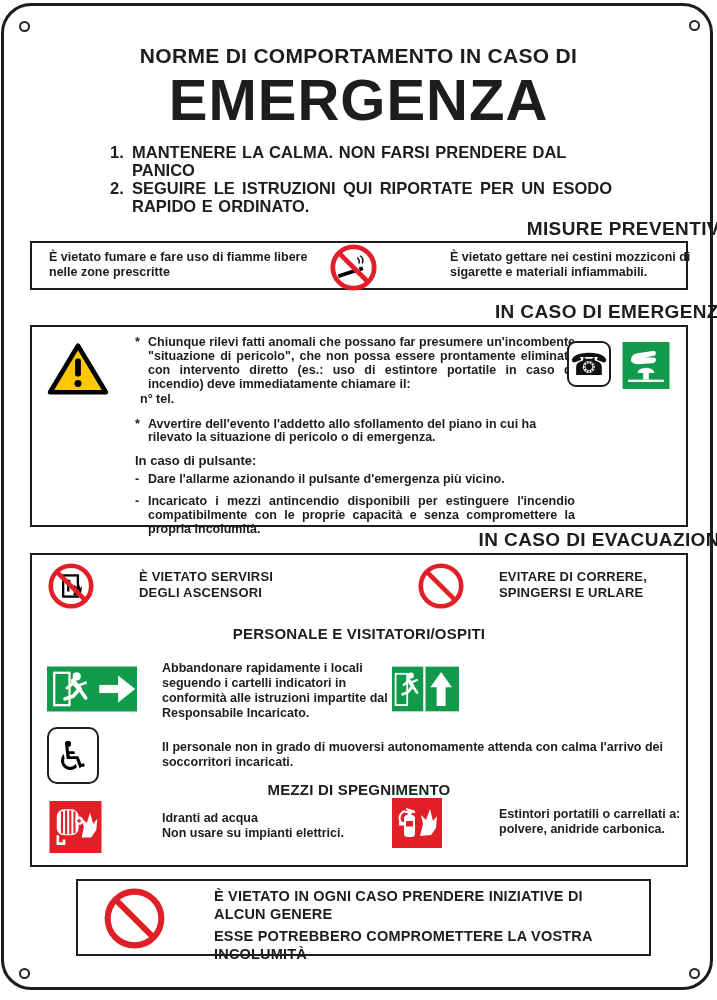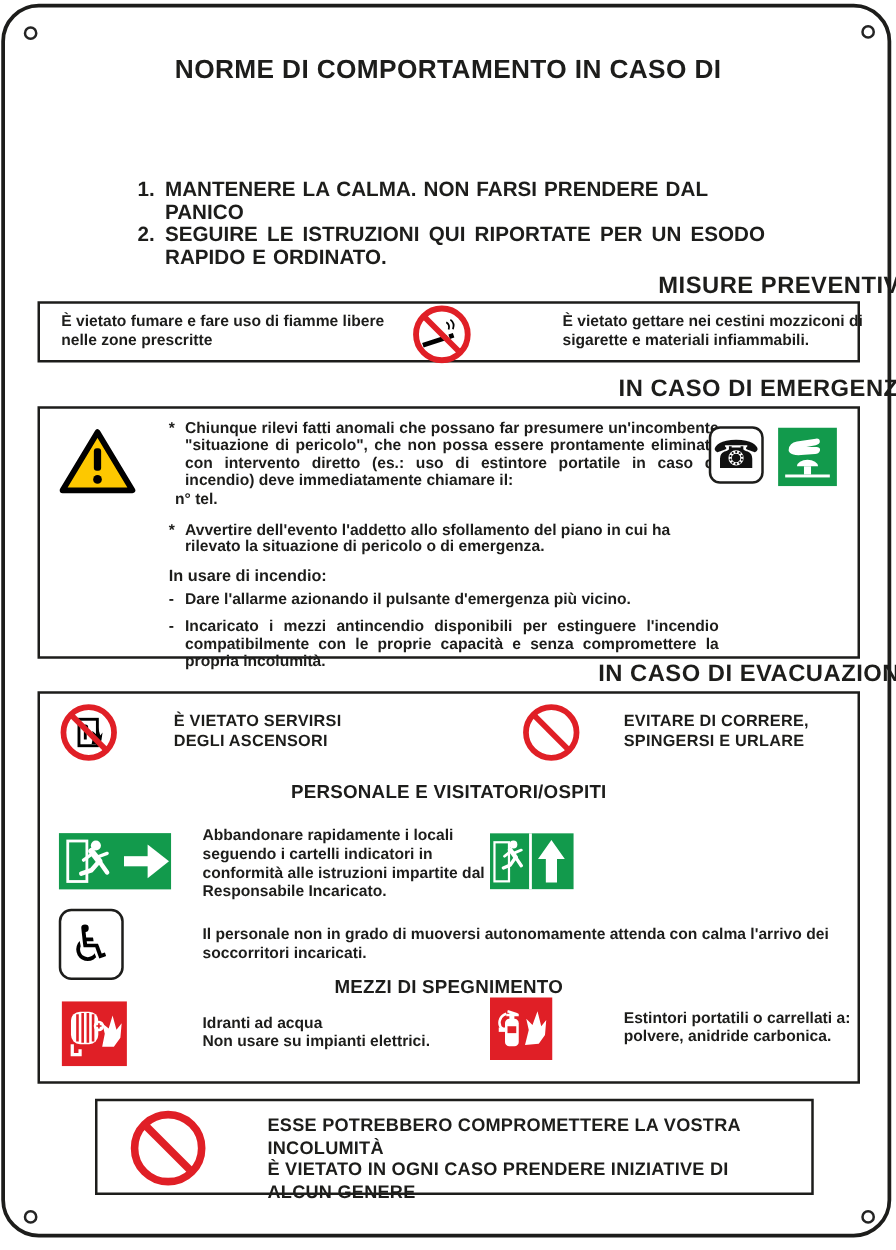--- a/index.html
+++ b/index.html
@@ -48,20 +48,21 @@
 
 <div class="stage">
 
   <div class="plate"></div>
   <div class="hole" style="left:18.5px;top:20.5px;"></div>
   <div class="hole" style="left:688.5px;top:19.5px;"></div>
   <div class="hole" style="left:18.5px;top:967.5px;"></div>
   <div class="hole" style="left:688.5px;top:967.5px;"></div>
 
   <div class="kicker">NORME DI COMPORTAMENTO IN CASO DI</div>
+  <div class="title">EMERGENZA</div>
 
   <div class="rules">
     <div class="rule">
       <span class="n">1.</span>
       <span class="t">MANTENERE LA CALMA. NON FARSI PRENDERE DAL PANICO</span>
     </div>
     <div class="rule">
       <span class="n">2.</span>
       <span class="t just">SEGUIRE LE ISTRUZIONI QUI RIPORTATE PER UN ESODO RAPIDO E ORDINATO.</span>
     </div>
@@ -99,21 +100,21 @@
     <div class="abs bodycol" style="left:103px;top:9px;width:440px;">
       <div class="b-row">
         <span class="mark">*</span>
         <span class="bt just">Chiunque rilevi fatti anomali che possano far presumere un'incombente "situazione di pericolo", che non possa essere prontamente eliminata con intervento diretto (es.: uso di estintore portatile in caso di incendio) deve immediatamente chiamare il:</span>
       </div>
       <div class="tel mt1">n° tel.</div>
       <div class="b-row mt11">
         <span class="mark">*</span>
         <span class="bt">Avvertire dell'evento l'addetto allo sfollamento del piano in cui ha rilevato la situazione di pericolo o di emergenza.</span>
       </div>
-      <div class="mt9" style="font-size:13px;">In usare di incendio:</div>
+      <div class="mt9" style="font-size:13px;">In caso di pulsante:</div>
       <div class="b-row mt5">
         <span class="mark">-</span>
         <span class="bt">Dare l'allarme azionando il pulsante d'emergenza più vicino.</span>
       </div>
       <div class="b-row mt8">
         <span class="mark">-</span>
         <span class="bt just">Incaricato i mezzi antincendio disponibili per estinguere l'incendio compatibilmente con le proprie capacità e senza compromettere la propria incolumità.</span>
       </div>
     </div>
 
@@ -229,18 +230,18 @@
   </div>
 
   <div class="frame" style="left:76px;top:879px;width:575px;height:77px;border-width:2px;">
     <div class="abs" style="left:26px;top:7px;">
       <svg width="61" height="61" viewBox="0 0 100 100">
         <circle cx="50" cy="50" r="44" class="fw sr" stroke-width="10"></circle>
         <line x1="17" y1="17" x2="83" y2="83" class="sr" stroke-width="10"></line>
       </svg>
     </div>
     <div class="abs t14" style="left:136px;top:7px;width:420px;">
+      <div>È VIETATO IN OGNI CASO PRENDERE INIZIATIVE DI ALCUN GENERE</div>
       <div style="margin-top:5px;">ESSE POTREBBERO COMPROMETTERE LA VOSTRA INCOLUMITÀ</div>
-      <div>È VIETATO IN OGNI CASO PRENDERE INIZIATIVE DI ALCUN GENERE</div>
     </div>
   </div>
 
 </div>
 
 </body></html>

